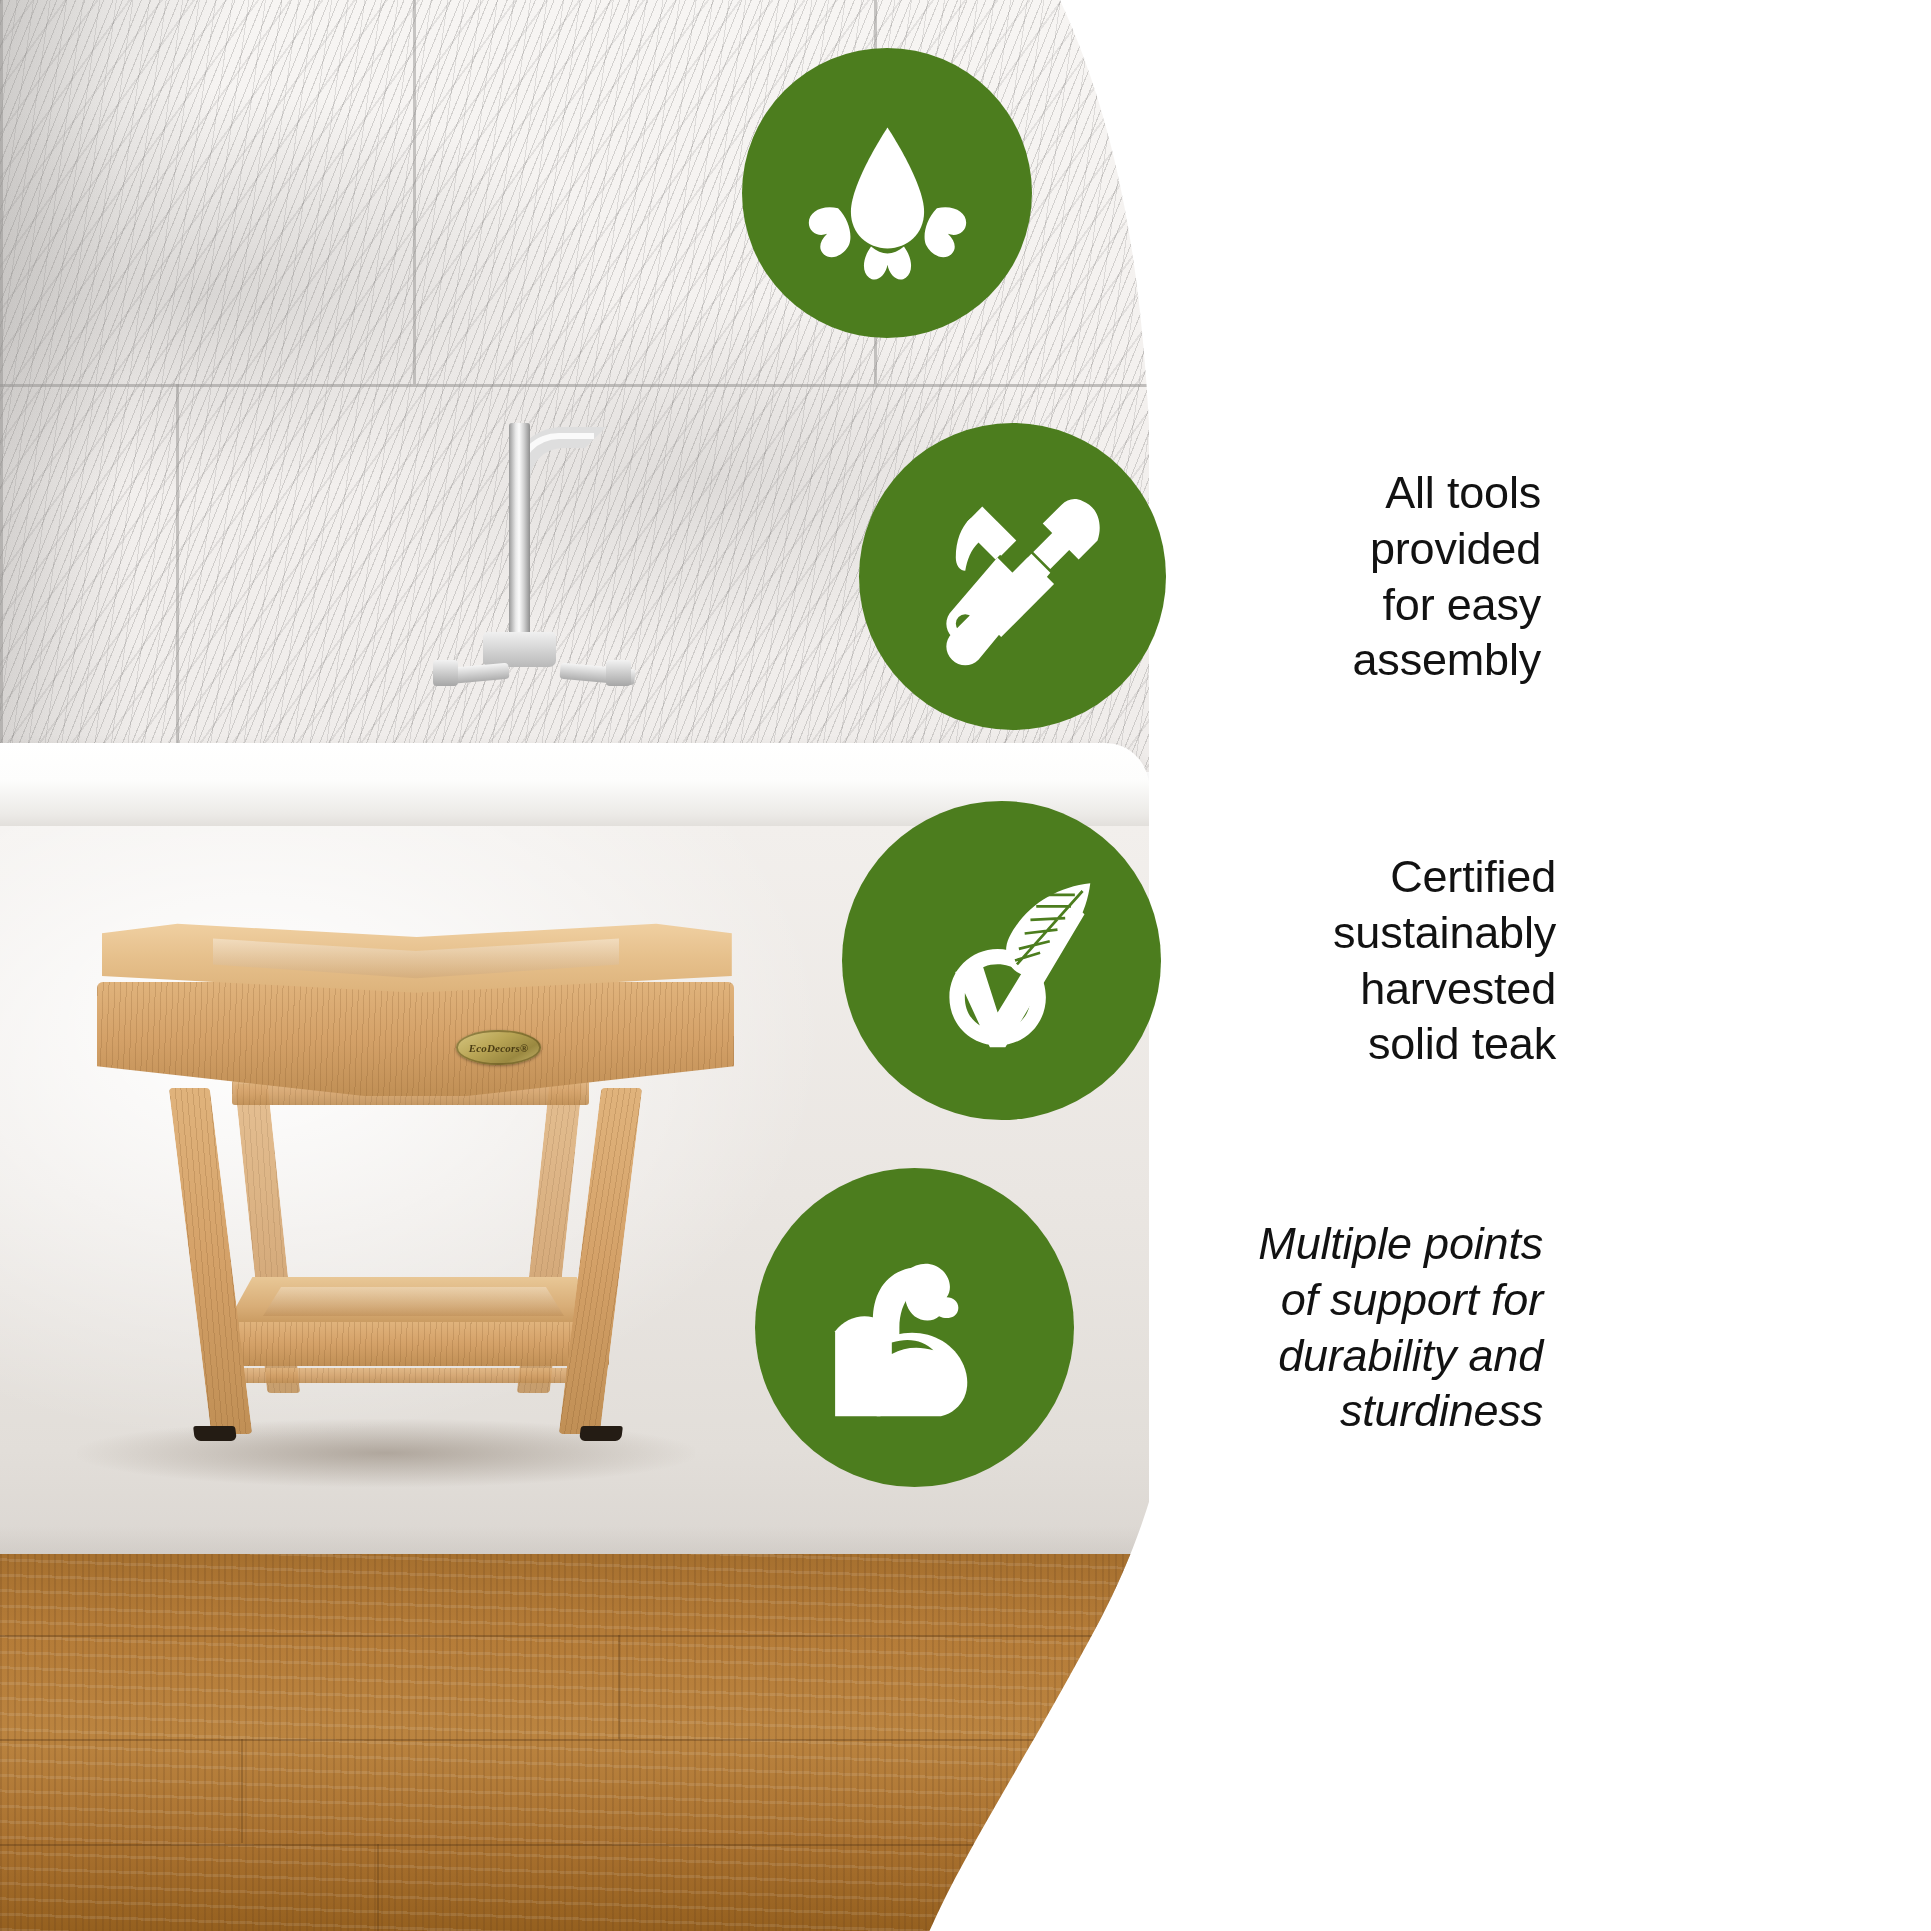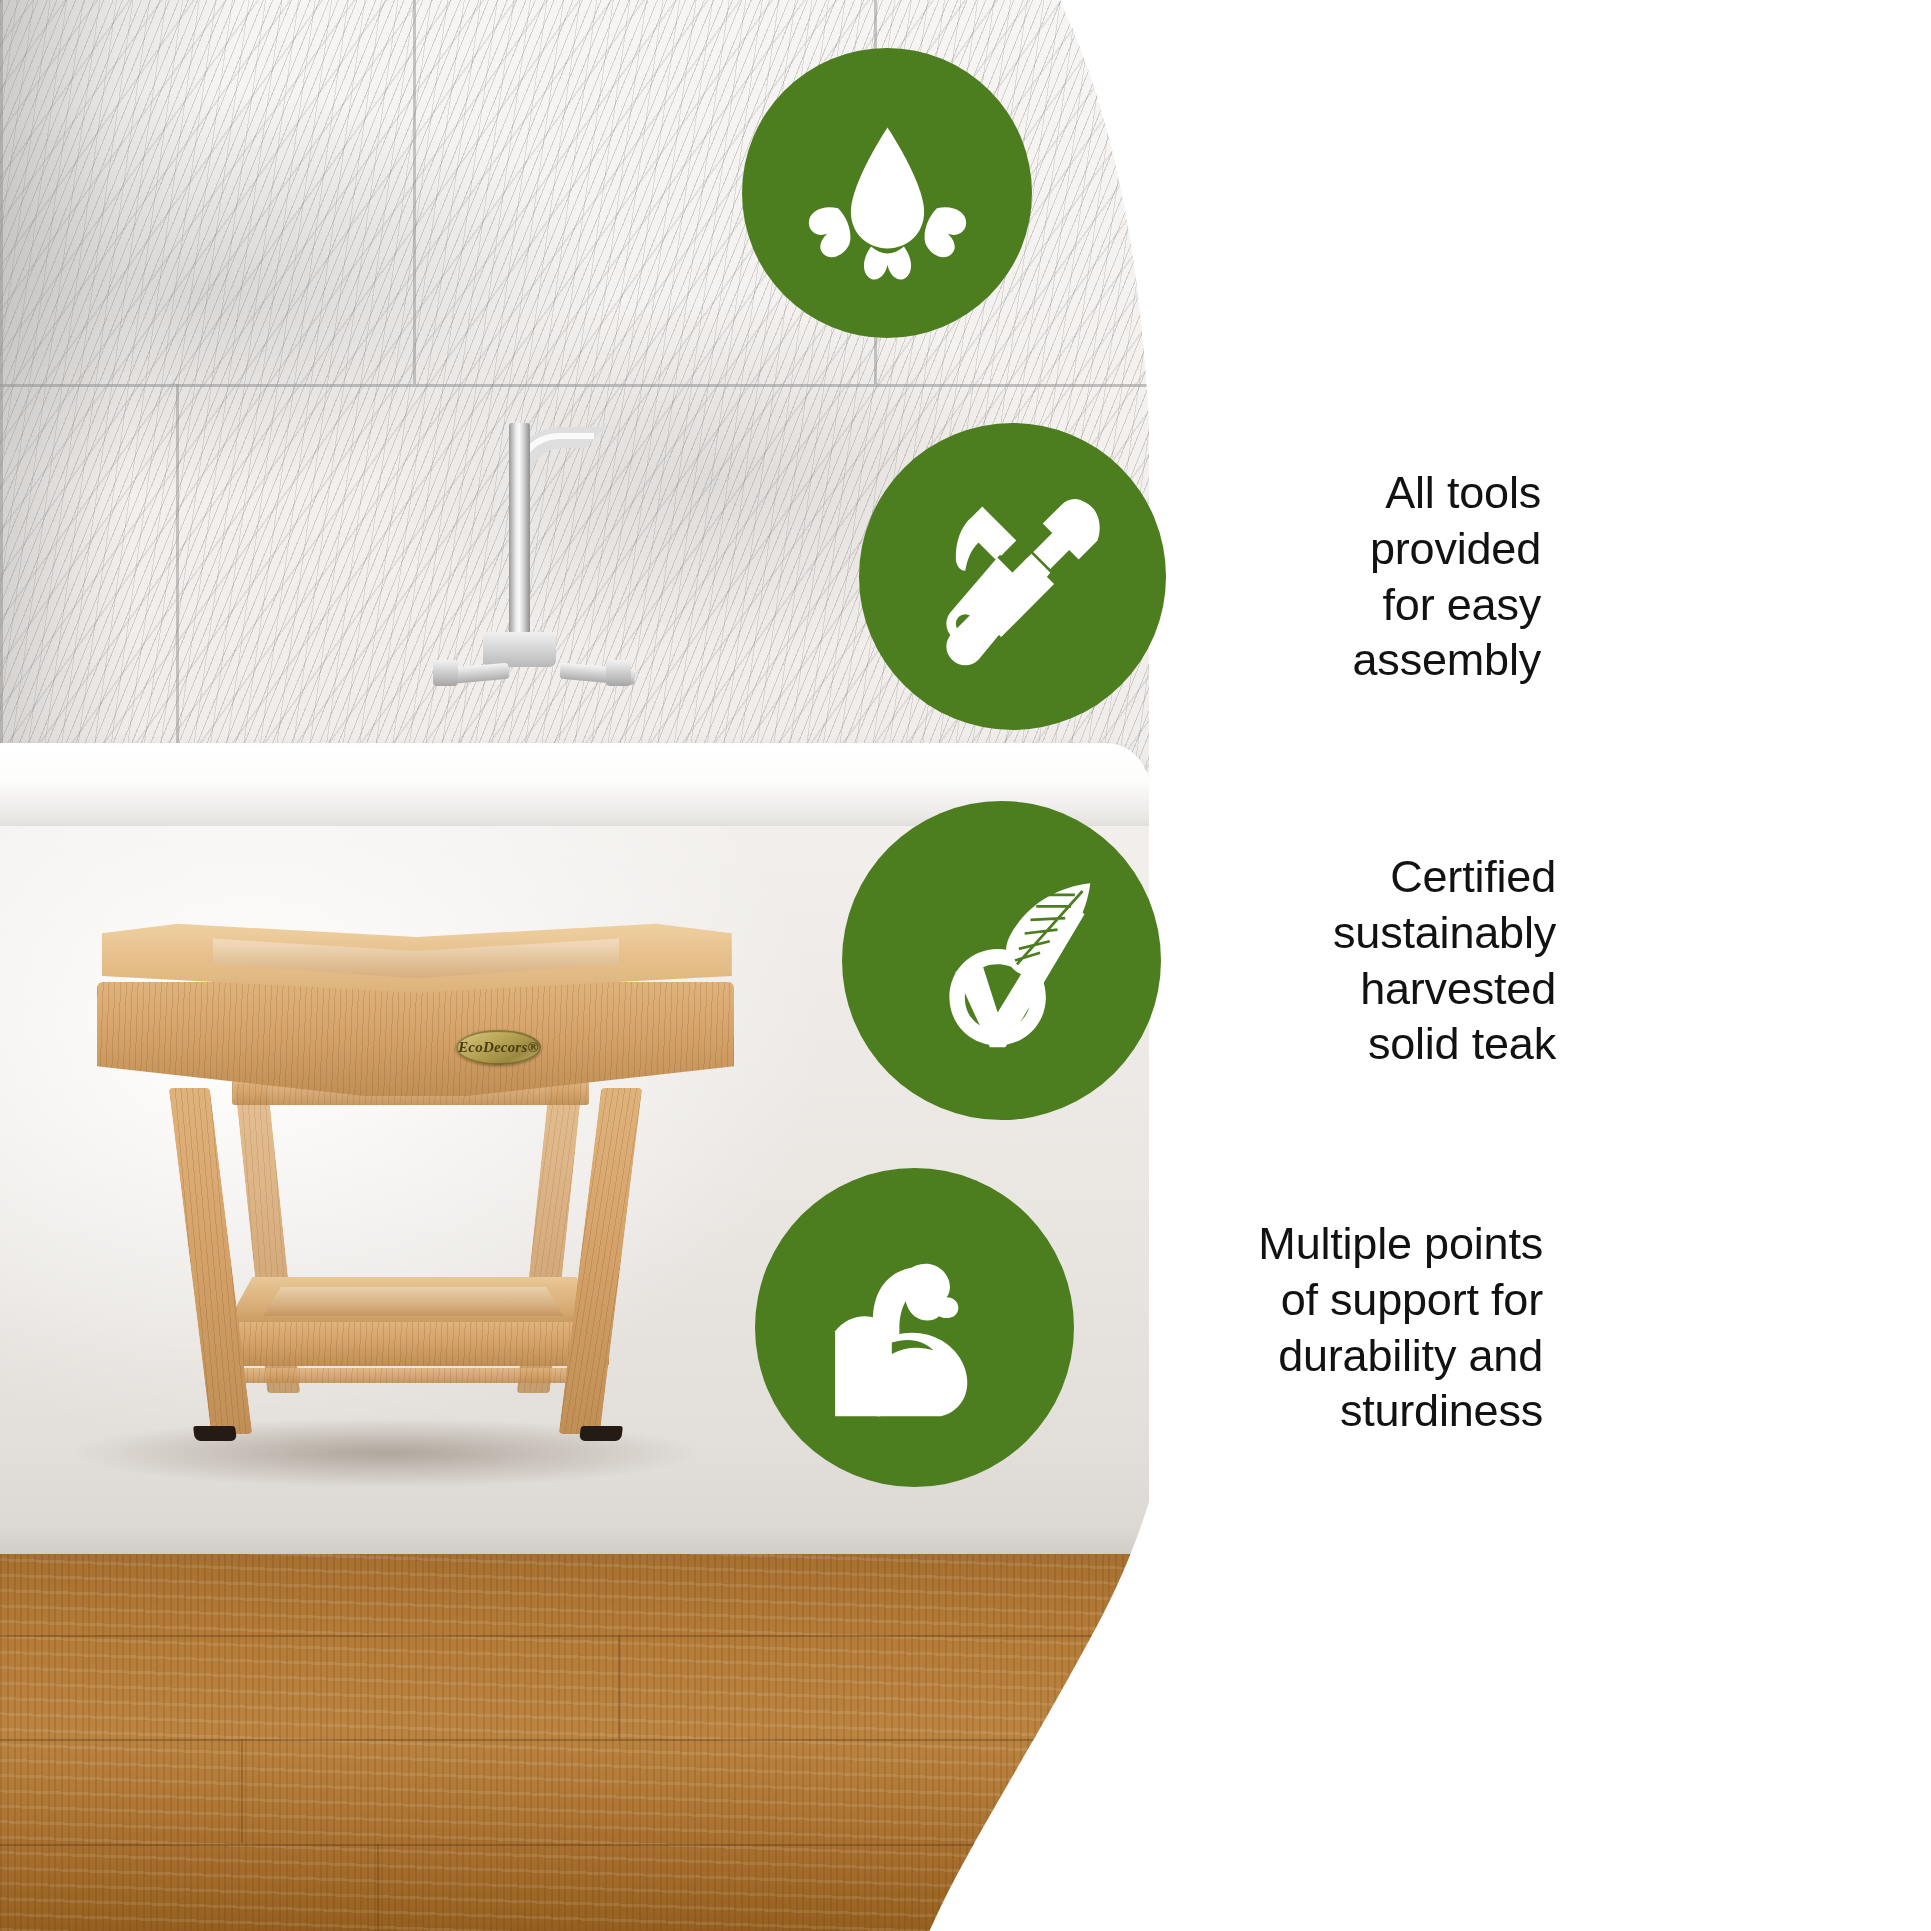--- a/index.html
+++ b/index.html
@@ -136,21 +136,21 @@
   }
   .badge{
     position:absolute; left:359px; top:108px; width:85px; height:35px;
     border-radius:50%;
     background:linear-gradient(150deg,#d8c884 0%, #b9a555 42%, #9a8840 72%, #cbb96f 100%);
     box-shadow:inset 0 0 0 1.9px rgba(95,78,28,.55), 0 1px 2.9px rgba(0,0,0,.35);
     display:flex; align-items:center; justify-content:center;
   }
   .badge span{
     font-family:"Liberation Serif", serif; font-style:italic; font-weight:700;
-    font-size:15px; color:#4a3c13; letter-spacing:0.2px; white-space:nowrap;
+    font-size:11px; color:#4a3c13; letter-spacing:0.2px; white-space:nowrap;
   }
   .leg{ position:absolute; border-radius:3.9px; }
   .leg-fl{ left:93px; top:166px; width:41px; height:346px; transform:skewX(7deg); }
   .leg-fr{ left:483px; top:166px; width:41px; height:346px; transform:skewX(-7deg); }
   .leg-bl{ left:154px; top:162px; width:33px; height:309px; transform:skewX(6deg); opacity:.82; }
   .leg-br{ left:436px; top:162px; width:33px; height:309px; transform:skewX(-6deg); opacity:.82; }
   .foot{ position:absolute; width:42px; height:15.4px; background:#241c14; border-radius:2.9px 2.9px 5.8px 5.8px; }
   .brace{ position:absolute; left:135px; top:158px; width:357px; height:25px; border-radius:2.9px; opacity:.9; }
   .shelf-top{
     position:absolute; left:129px; top:355px; width:377px; height:48px;
@@ -190,21 +190,21 @@
   .f1 .ftext{ margin-left:83px; text-align:left; width:377px; }
 
   .f2{ left:859px; top:423px; }
   .f2 .circle{ width:307px; height:307px; }
   .f2 .ftext{ margin-left:56px; text-align:right; width:319px; }
 
   .f3{ left:842px; top:801px; }
   .f3 .circle{ width:319px; height:319px; }
   .f3 .ftext{ margin-left:52px; text-align:right; width:343px; }
 
-  .f4{ left:755px; top:1168px; }
+  .f4{ left:755px; top:1168px;font-style:italic; }
   .f4 .circle{ width:319px; height:319px; }
   .f4 .ftext{ margin-left:54px; text-align:right; width:415px; }
 </style>
 </head>
 <body>
 
 <div id="stage">
 
   <div class="photo-clip">
     <div class="photo">

